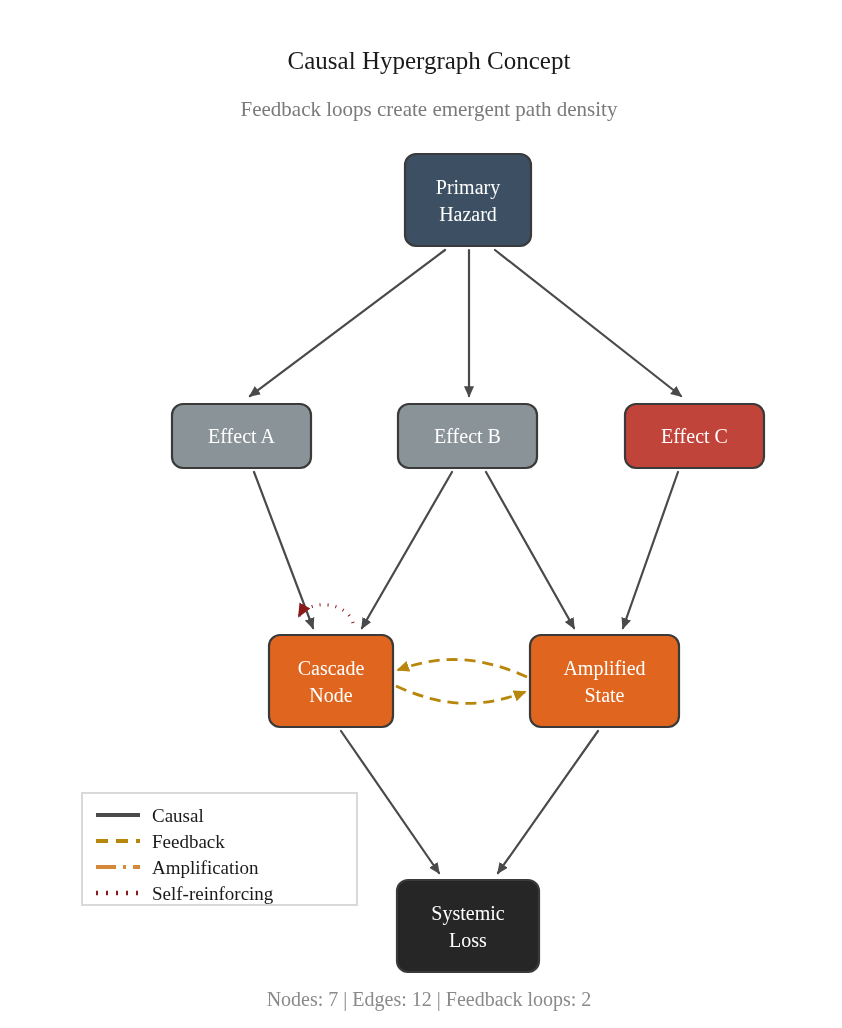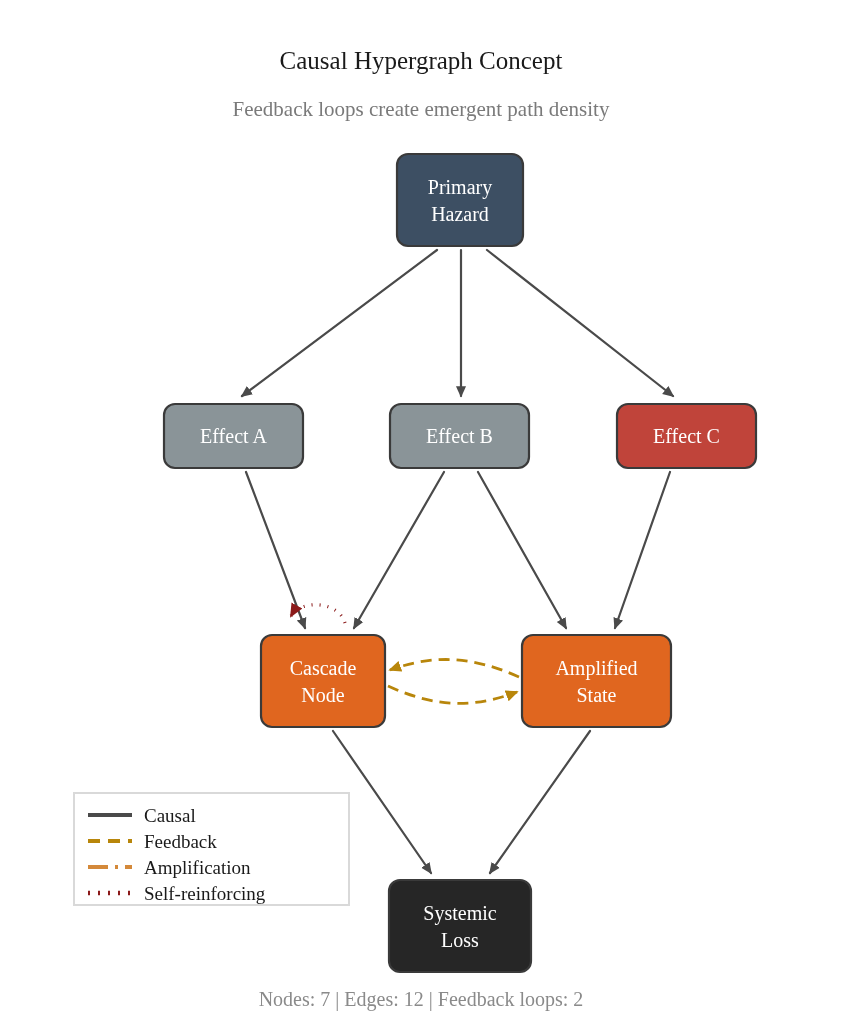--- a/index.html
+++ b/index.html
@@ -10,21 +10,21 @@
   }
   body {
     width: 842px;
     height: 1028px;
     position: relative;
     overflow: hidden;
     font-family: "Liberation Serif", "DejaVu Serif", serif;
   }
   #canvas-root {
     position: absolute;
-    left: 0; top: 0;
+    left: 8px; top: 0;
     width: 674px;
     height: 1028px;
     border-radius: 9px;
   }
   svg.graph-svg {
     position: absolute;
     left: 0; top: 0;
     width: 842px;
     height: 1028px;
     display: block;

